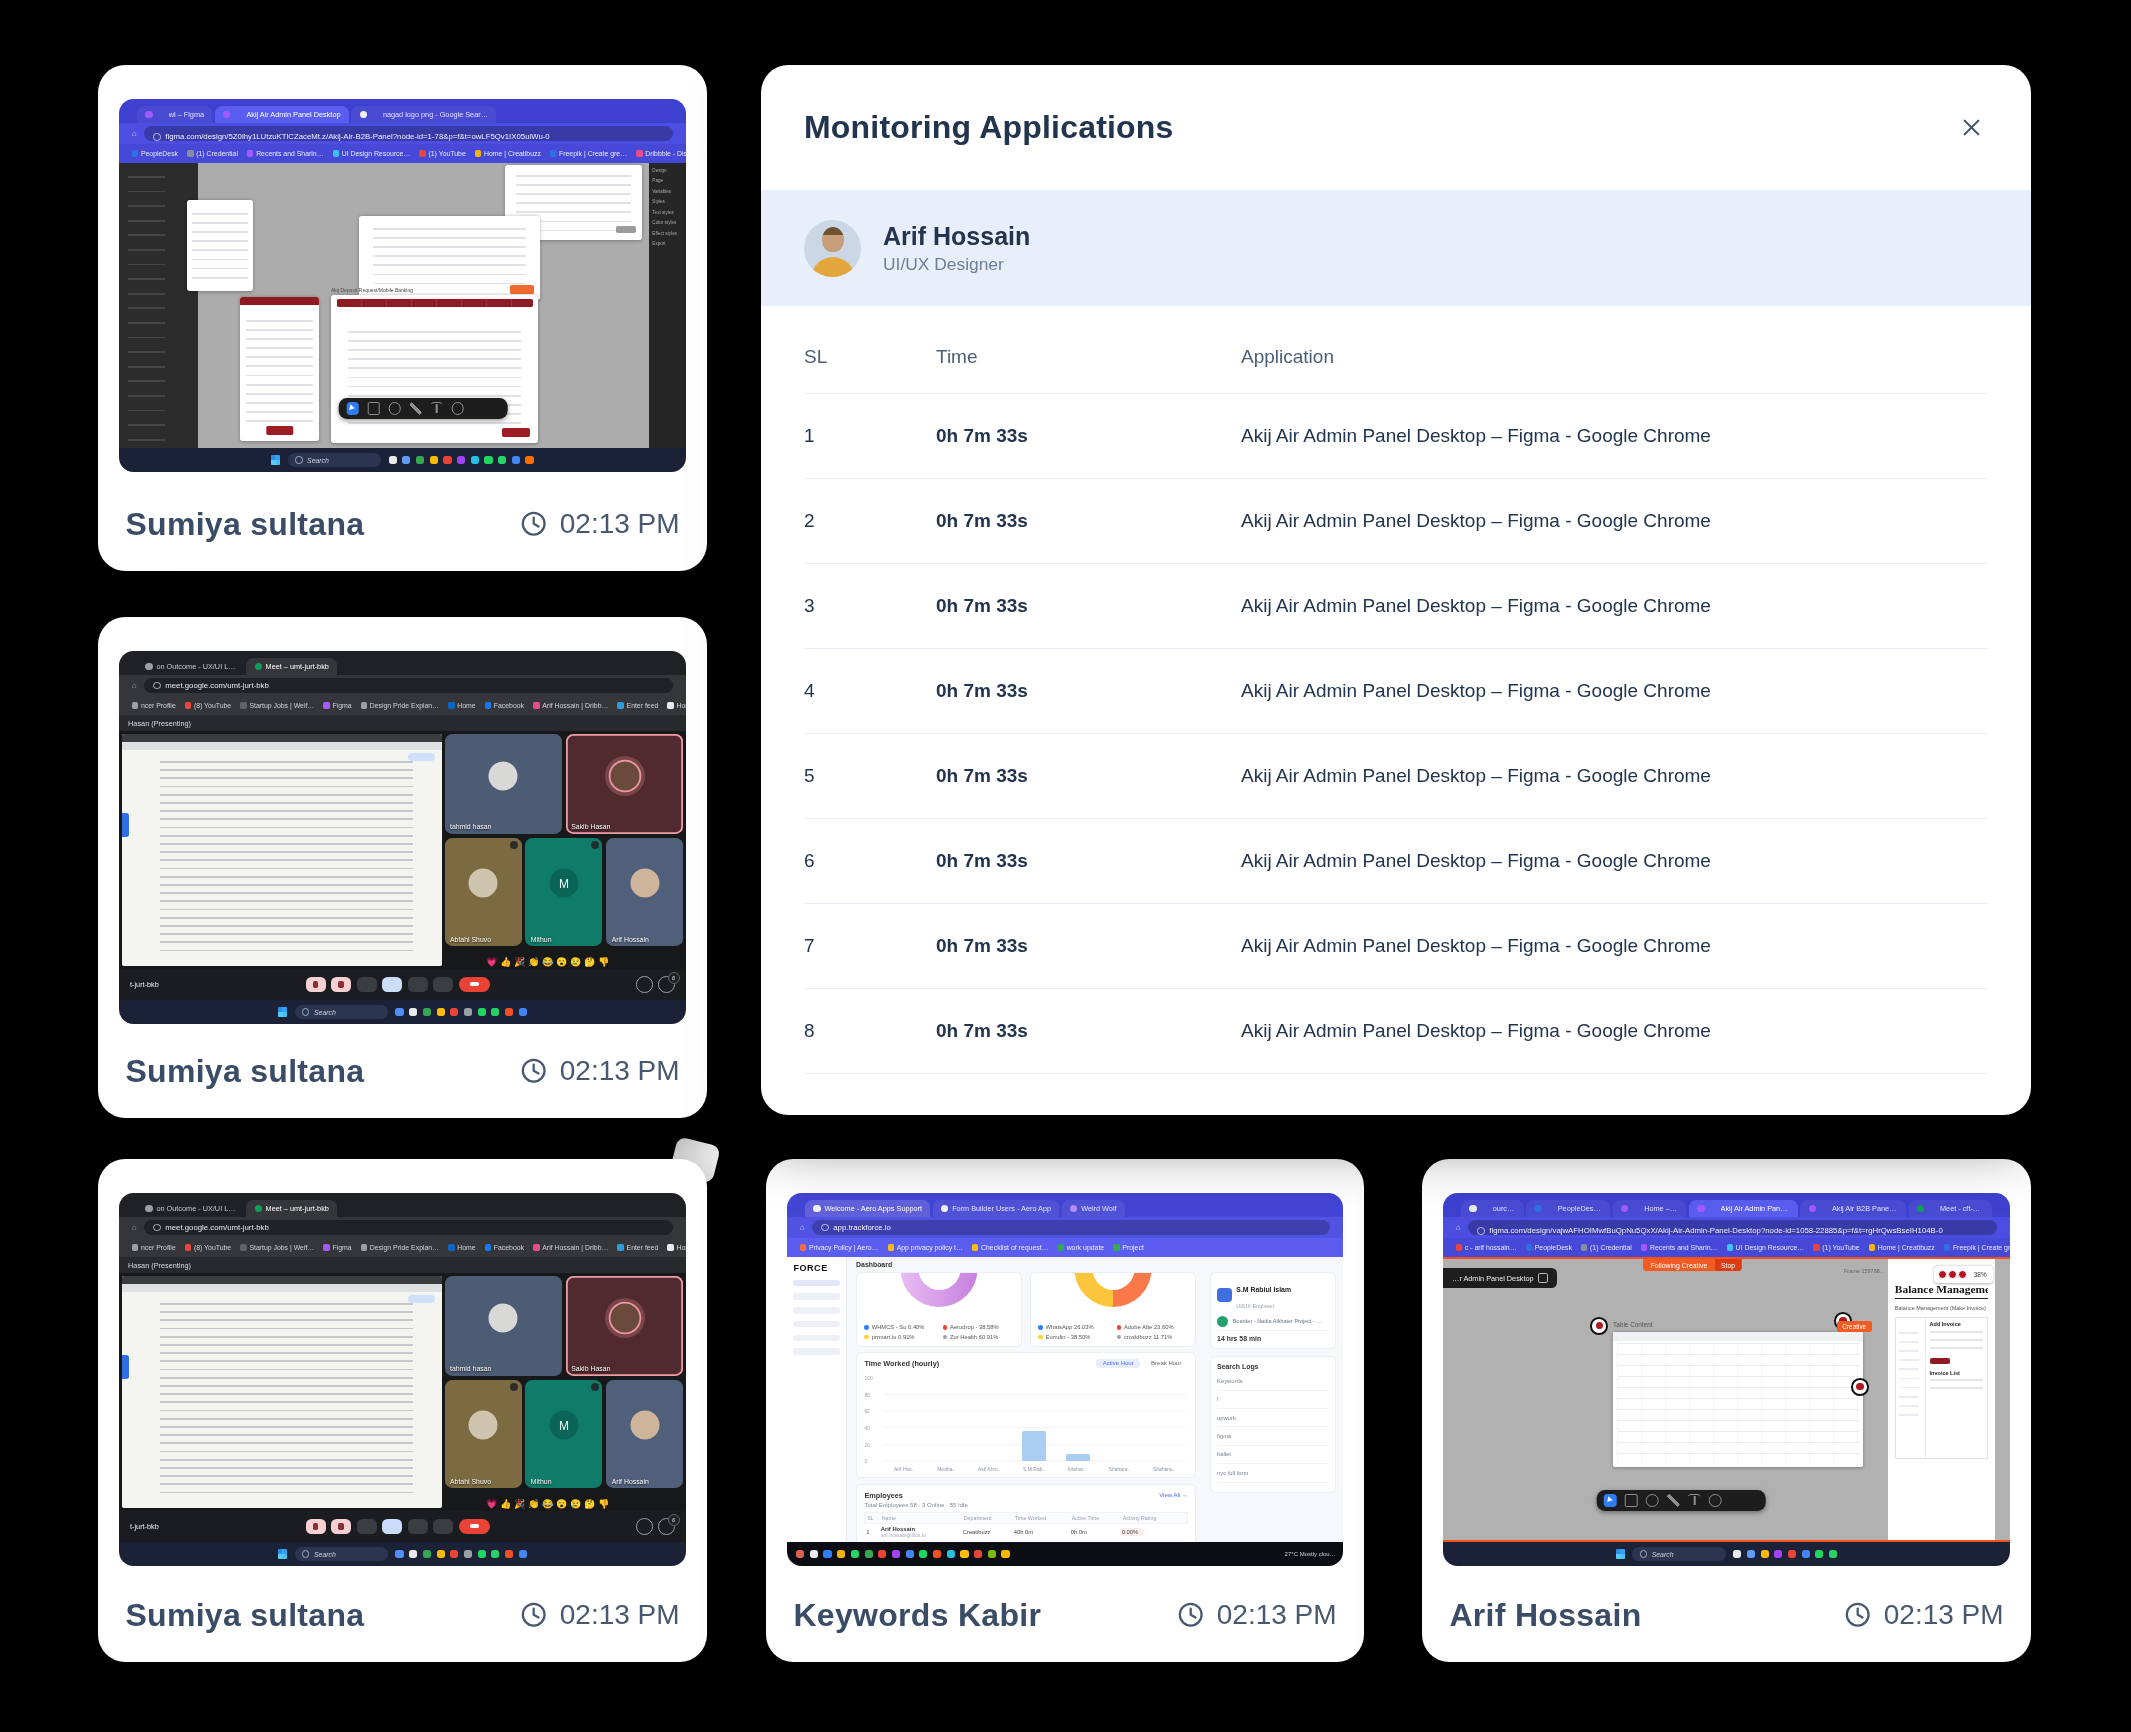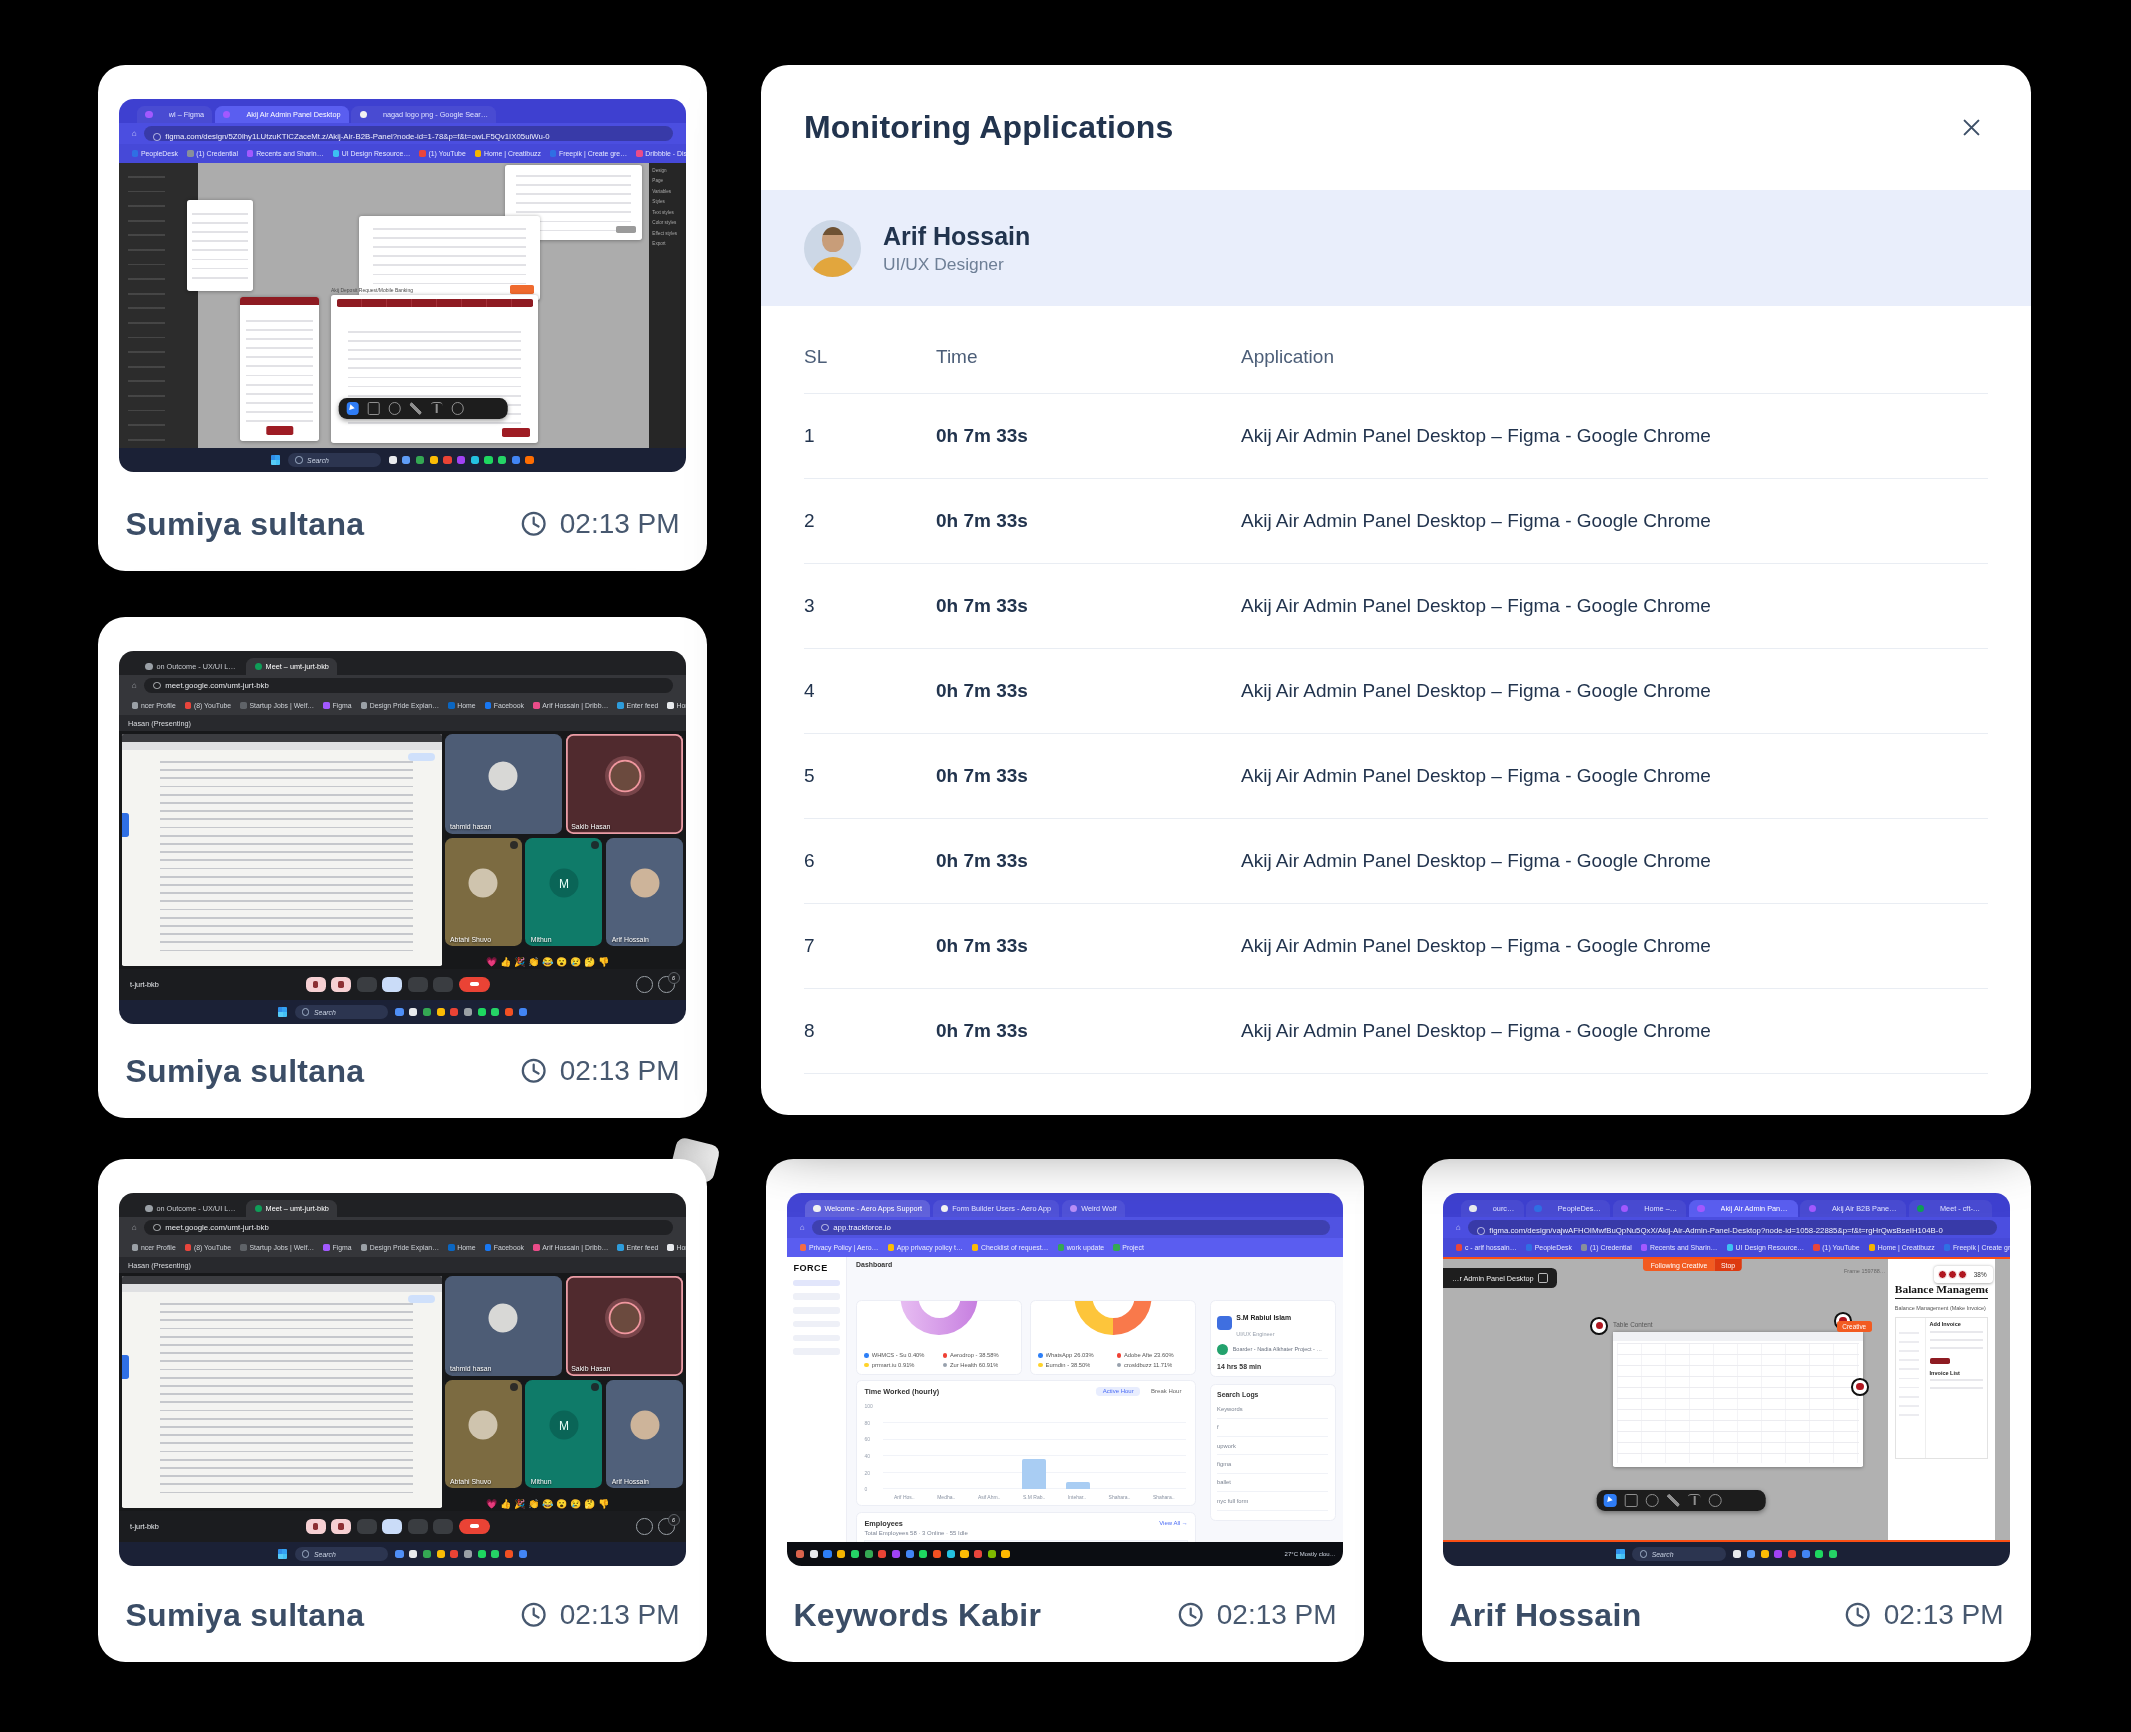--- a/index.html
+++ b/index.html
@@ -186,21 +186,21 @@
           color:#e8eaed;font-size:5.5px;display:flex;align-items:center;justify-content:center;text-decoration:none;}
 
   
   .tf-body{flex:1;display:flex;background:#fff;position:relative;overflow:hidden;}
   .tf-side{width:60px;border-right:0.9px solid #edeef5;padding:5.5px 6.4px 0;flex:none;box-sizing:border-box;}
   .tf-logo{font-size:9.1px;font-weight:800;color:#111;letter-spacing:0.5px;}
   .mitem{height:6.4px;border-radius:2.7px;background:#eef0f7;margin:7.3px 0;}
   .mitem.act{background:#e2e6fb;}
   .tf-main{flex:1;position:relative;background:#f7f8fc;overflow:hidden;}
   .tf-dash{position:absolute;left:9.1px;top:3.7px;font-size:6.9px;color:#333;font-weight:700;}
-  .tcard{position:absolute;background:#fff;border:0.9px solid #eceef5;border-radius:5.5px;box-sizing:border-box;margin-top:28px;}
+  .tcard{position:absolute;background:#fff;border:0.9px solid #eceef5;border-radius:5.5px;box-sizing:border-box;}
   .tc1{left:9.1px;top:14.6px;width:166px;height:75px;overflow:hidden;}
   .tc2{left:183px;top:14.6px;width:166px;height:75px;overflow:hidden;}
   .donut{position:absolute;left:50%;top:-3.7px;transform:translateX(-50%);width:77px;height:38px;border-radius:0 0 77px 77px;}
   .donut.pu{background:linear-gradient(90deg,#e7bdf2,#c77fe0);}
   .donut.yo{background:linear-gradient(90deg,#fdc53b 0 50%,#f9794b 50%);}
   .donut::after{content:"";position:absolute;left:50%;top:0;transform:translateX(-50%);width:42px;height:21px;border-radius:0 0 42px 42px;background:#fff;}
   .legrow{position:absolute;left:7.3px;right:5.5px;bottom:5.5px;display:grid;grid-template-columns:1fr 1fr;gap:3.7px 5.5px;}
   .leg{display:flex;align-items:center;gap:2.7px;font-size:5.8px;color:#555;overflow:hidden;white-space:nowrap;}
   .leg i{width:4.6px;height:4.6px;border-radius:50%;flex:none;}
   .leg em{font-style:normal;overflow:hidden;}

